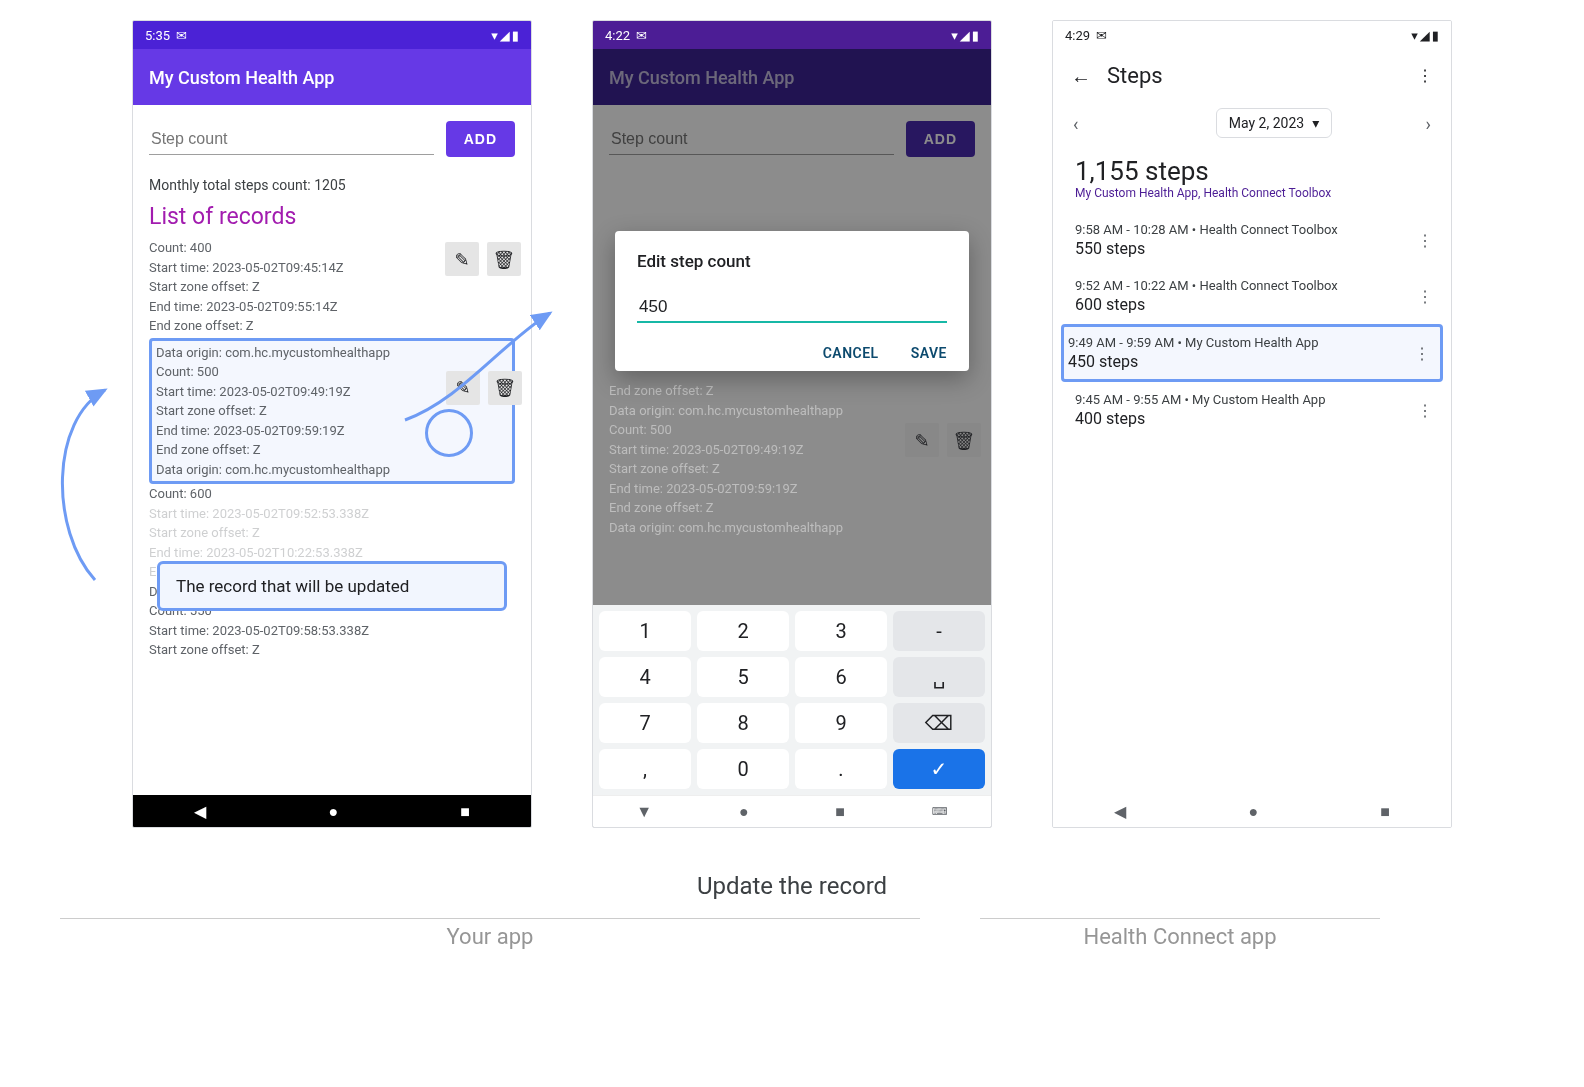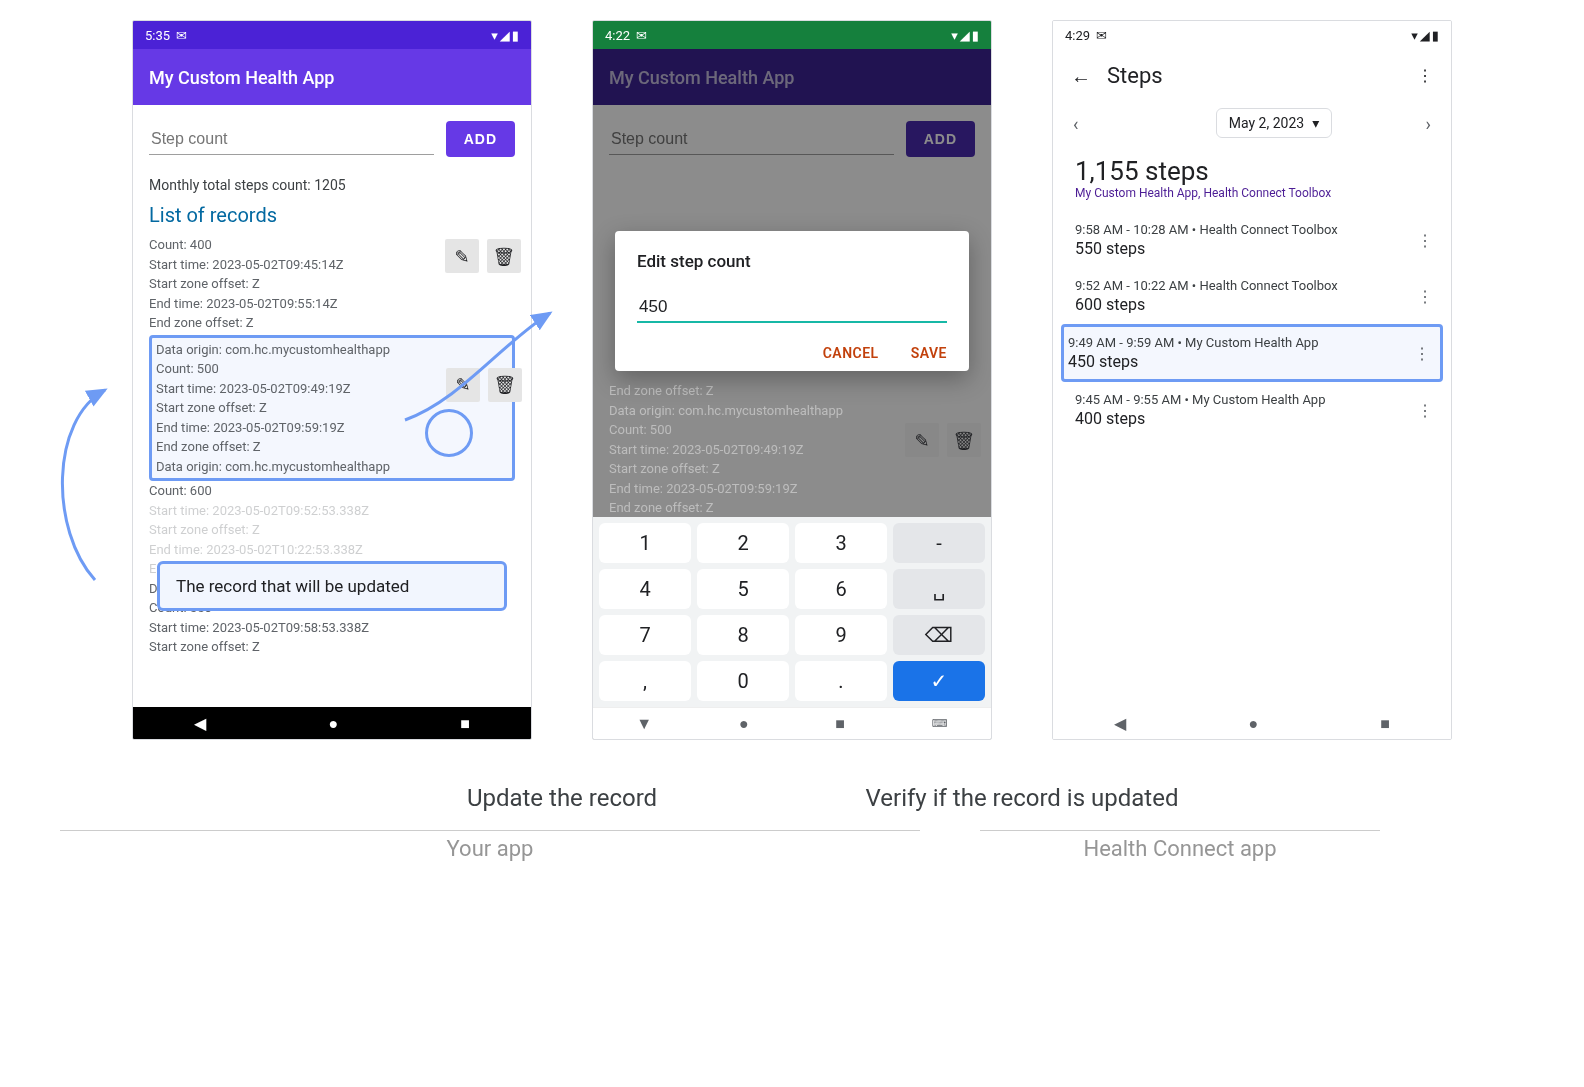--- a/index.html
+++ b/index.html
@@ -13,21 +13,21 @@
   }
   .stage {
     display: flex;
     gap: 60px;
     padding: 20px 60px;
     align-items: flex-start;
     justify-content: center;
   }
   .phone {
     width: 400px;
-    height: 720px;
+    height: 808px;
     border: 1px solid #dadce0;
     border-radius: 2px;
     position: relative;
     overflow: hidden;
     background: #fff;
   }
   
   .statusbar {
     height: 28px;
     display: flex;
@@ -56,21 +56,21 @@
     border:none; border-bottom:1px solid #9e9e9e;
     font-size:16px; color:#8a8a8a; padding:6px 2px; flex:1;
     background:transparent;
   }
   .btn-purple {
     background:#6639e6; color:#fff; border:none;
     padding:10px 18px; font-weight:600; letter-spacing:1px;
     font-size:14px; border-radius:4px;
   }
   .muted { color:#3c4043; }
-  .section-title { font-size:20px; color:#0369a1; margin:10px 0 8px; }
+  .section-title { font-size:23px; color:#a21caf; margin:10px 0 8px; }
   .record { font-size:13px; color:#5f6368; line-height:1.5; position:relative; }
   .record .icons { position:absolute; right:-6px; top:4px; display:flex; gap:8px;}
   .iconbtn {
     width:34px; height:34px; background:#e5e5e5;
     display:flex; align-items:center; justify-content:center;
     font-size:18px; color:#202124; border-radius:2px;
   }
   .highlight-box {
     border:3px solid #6e9bf4; border-radius:4px;
     background:rgba(110,155,244,0.08);
@@ -85,33 +85,33 @@
     position:absolute;
     width:48px; height:48px; border:3px solid #6e9bf4; border-radius:50%;
   }
   .navbar {
     position:absolute; bottom:0; left:0; right:0; height:32px;
     background:#000; color:#fff; display:flex; justify-content:space-around; align-items:center;
   }
   .navbar.light { background:#fff; color:#5f6368; border-top:1px solid #eee; }
   
   .scrim { position:absolute; inset:0; top:28px; background:rgba(0,0,0,0.45); }
-  .statusbar.dark2 { background:#15803d; }
+  .statusbar.dark2 { background:#4c1d95; }
   .dialog {
     position:absolute; left:22px; right:22px; top:210px;
     background:#fff; border-radius:4px; padding:20px 22px 10px;
     box-shadow:0 8px 24px rgba(0,0,0,0.3);
   }
   .dialog h3 { font-size:17px; font-weight:500; margin-bottom:22px;}
   .dialog .field {
     border:none; border-bottom:2px solid #17b8a6;
     font-size:17px; padding:4px 2px; width:100%; color:#202124;
   }
   .dialog .actions { display:flex; justify-content:flex-end; gap:24px; margin-top:22px;}
-  .dialog .actions span { color:#c2410c; font-weight:600; font-size:14px; letter-spacing:0.5px;padding-left:8px;}
+  .dialog .actions span { color:#0c4a6e; font-weight:600; font-size:14px; letter-spacing:0.5px;padding-left:8px;}
   .keypad {
     position:absolute; bottom:32px; left:0; right:0; height:190px;
     background:#f1f3f4;
     display:grid; grid-template-columns:repeat(4,1fr); grid-template-rows:repeat(4,1fr);
     gap:6px; padding:6px;
   }
   .key {
     background:#fff; border-radius:6px;
     display:flex; align-items:center; justify-content:center;
     font-size:20px; color:#202124;
@@ -373,21 +373,20 @@
   <defs>
       <marker id="ah2" markerWidth="8" markerHeight="8" refX="6" refY="3" orient="auto">
         <path d="M0,0 L7,3 L0,6 Z" fill="#6e9bf4"></path>
       </marker>
     </defs>
   <path d="M 5,115 C 60,95 100,40 150,8" stroke="#6e9bf4" stroke-width="3" fill="none" marker-end="url(#ah2)"></path>
 </svg>
 
 <div class="captions">
   <div>Update the record</div>
-  <div>Verify if the record is updated</div>
 </div>
 
 <div class="group-labels">
   <div class="group-line" style="left:60px; width:860px;"></div>
   <div class="group-text" style="left:60px; width:860px;">Your app</div>
   <div class="group-line" style="left:980px; width:400px;"></div>
   <div class="group-text" style="left:980px; width:400px;">Health Connect app</div>
 </div>
 
 </body></html>

